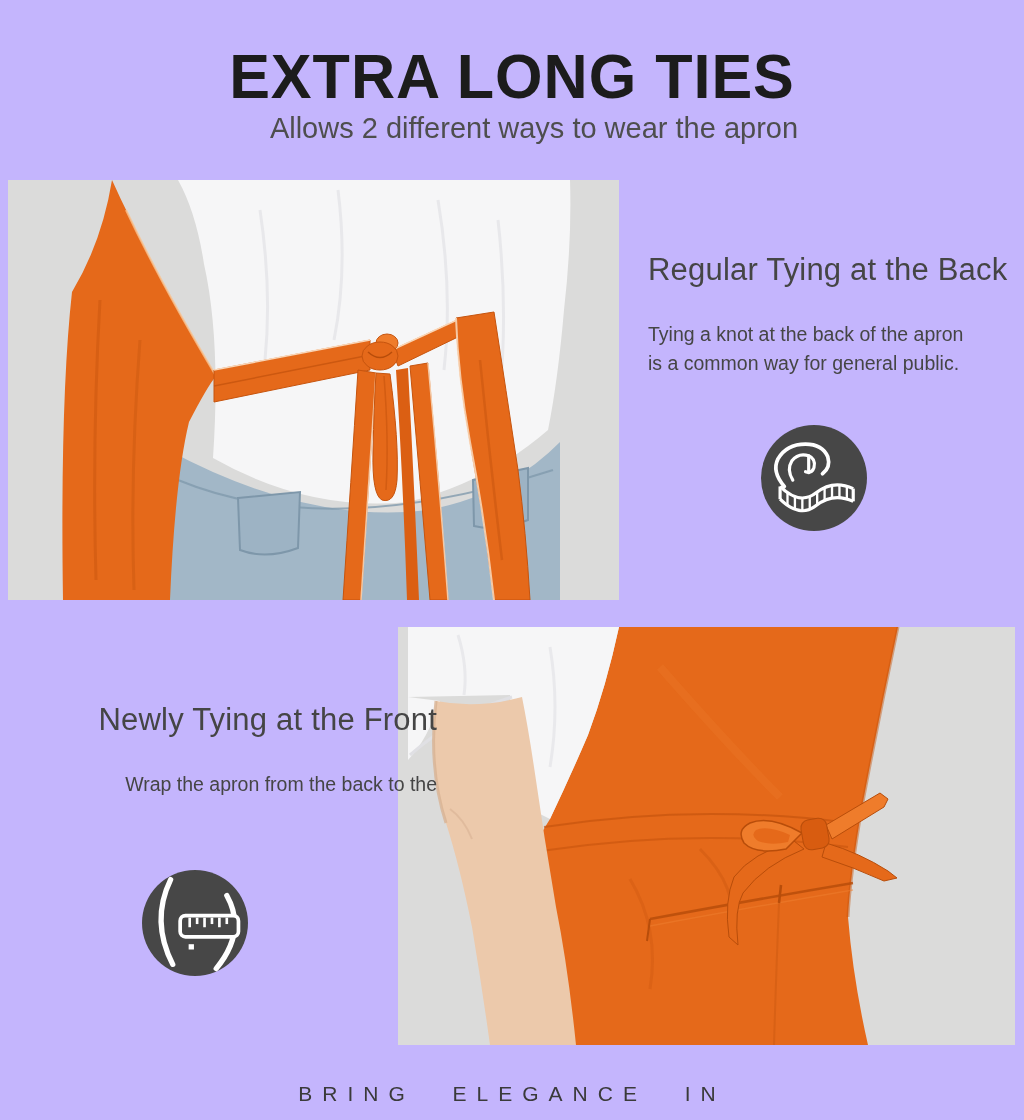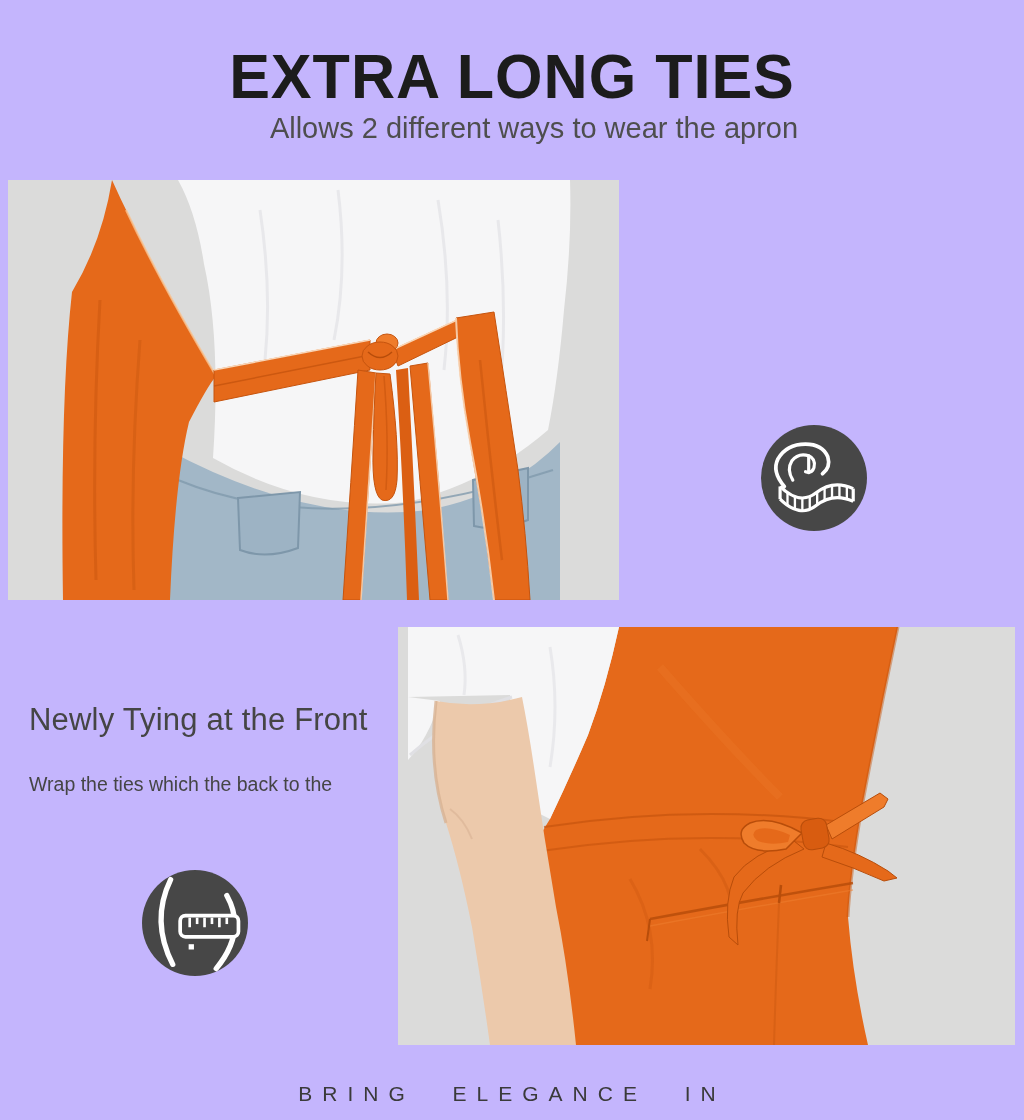--- a/index.html
+++ b/index.html
@@ -47,21 +47,21 @@
     color:#454545;
     letter-spacing:.2px;
   }
   .text-block .body{
     margin-top:32px;
     font-size:19.5px;
     line-height:29px;
     color:#454545;
   }
   .block-back{ left:648px; top:252px; width:372px; }
-  .block-front{ left:29px; top:702px; width:385px; }
+  .block-front{ left:52px; top:702px; width:385px;text-align:right; }
   .round-icon{
     position:absolute;
     width:106px; height:106px;
   }
   .round-icon svg{display:block;width:100%;height:100%;}
   .icon-back{ left:761px; top:425px; }
   .icon-front{ left:142px; top:870px; }
   .footer-tagline{
     position:absolute;
     top:1082px; left:0; right:0;
@@ -119,20 +119,27 @@
       <path d="M376,196 Q381,260 378,310" stroke="#c6540e" stroke-width="1.5" fill="none" opacity=".6"></path>
       <path d="M402,186 L420,183 Q431,300 440,420 L422,420 Q412,300 402,186 Z" fill="#e5691a" stroke="#c6540e" stroke-width="1"></path>
       <path d="M420,183 Q431,300 440,420" stroke="#ffe3c8" stroke-width="1.5" fill="none" opacity=".8"></path>
 
       <ellipse cx="379" cy="163" rx="11" ry="9" fill="#ef7c2b" stroke="#c6540e" stroke-width="1"></ellipse>
       <ellipse cx="372" cy="176" rx="18" ry="14" fill="#e5691a" stroke="#c6540e" stroke-width="1"></ellipse>
       <path d="M360,172 Q372,183 384,172" stroke="#b84d0a" stroke-width="1.5" fill="none"></path>
     </svg>
   </div>
 
+  <div class="text-block block-back">
+    <h2>Regular Tying at the Back</h2>
+    <div class="body">
+      <div>Tying a knot at the back of the apron</div>
+      <div>is a common way for general public.</div>
+    </div>
+  </div>
 
   <div class="round-icon icon-back">
     <svg viewBox="0 0 100 100">
       <circle cx="50" cy="50" r="50" fill="#474747"></circle>
 
       <path d="M22,58 Q10,44 16,32 Q24,18 42,18 Q58,18 63,30 Q66,40 58,46" stroke="#ffffff" stroke-width="3.5" fill="none" stroke-linecap="round"></path>
       <path d="M30,52 Q24,42 29,34 Q35,26 45,29 Q52,32 50,40 Q48,46 42,44" stroke="#ffffff" stroke-width="3" fill="none" stroke-linecap="round"></path>
       <path d="M45,29 L45,45" stroke="#ffffff" stroke-width="3" stroke-linecap="round"></path>
 
       <path d="M18,58 C30,70 42,72 52,64 C62,56 74,54 87,60" stroke="#ffffff" stroke-width="3" fill="none"></path>
@@ -185,21 +192,21 @@
       <path d="M392,208 Q370,198 358,203 Q352,208 360,214 Q372,219 390,215 Z" fill="#e5691a"></path>
       <path d="M428,198 L482,166 L490,172 L486,180 L434,212 Z" fill="#ef7c2b" stroke="#b84d0a" stroke-width="1"></path>
       <path d="M428,216 Q462,226 490,244 L499,251 L486,254 Q455,240 424,230 Z" fill="#e5691a" stroke="#b84d0a" stroke-width="1"></path>
       <rect x="404" y="192" width="26" height="30" rx="8" fill="#d85c10" stroke="#b84d0a" transform="rotate(-10 417 207)"></rect>
     </svg>
   </div>
 
   <div class="text-block block-front">
     <h2>Newly Tying at the Front</h2>
     <div class="body">
-      <div>Wrap the ties which the back to the</div>
+      <div>Wrap the apron from the back to the</div>
     </div>
   </div>
 
   <div class="round-icon icon-front">
     <svg viewBox="0 0 100 100">
       <circle cx="50" cy="50" r="50" fill="#474747"></circle>
       <path d="M27,9 Q8,48 29,89" stroke="#ffffff" stroke-width="5" fill="none" stroke-linecap="round"></path>
       <path d="M80,24 Q99,58 70,93" stroke="#ffffff" stroke-width="5" fill="none" stroke-linecap="round"></path>
       <rect x="36" y="43" width="55" height="20" rx="5" fill="#474747" stroke="#ffffff" stroke-width="3.5"></rect>
       <path d="M45,45 L45,54" stroke="#ffffff" stroke-width="2.5"></path>

